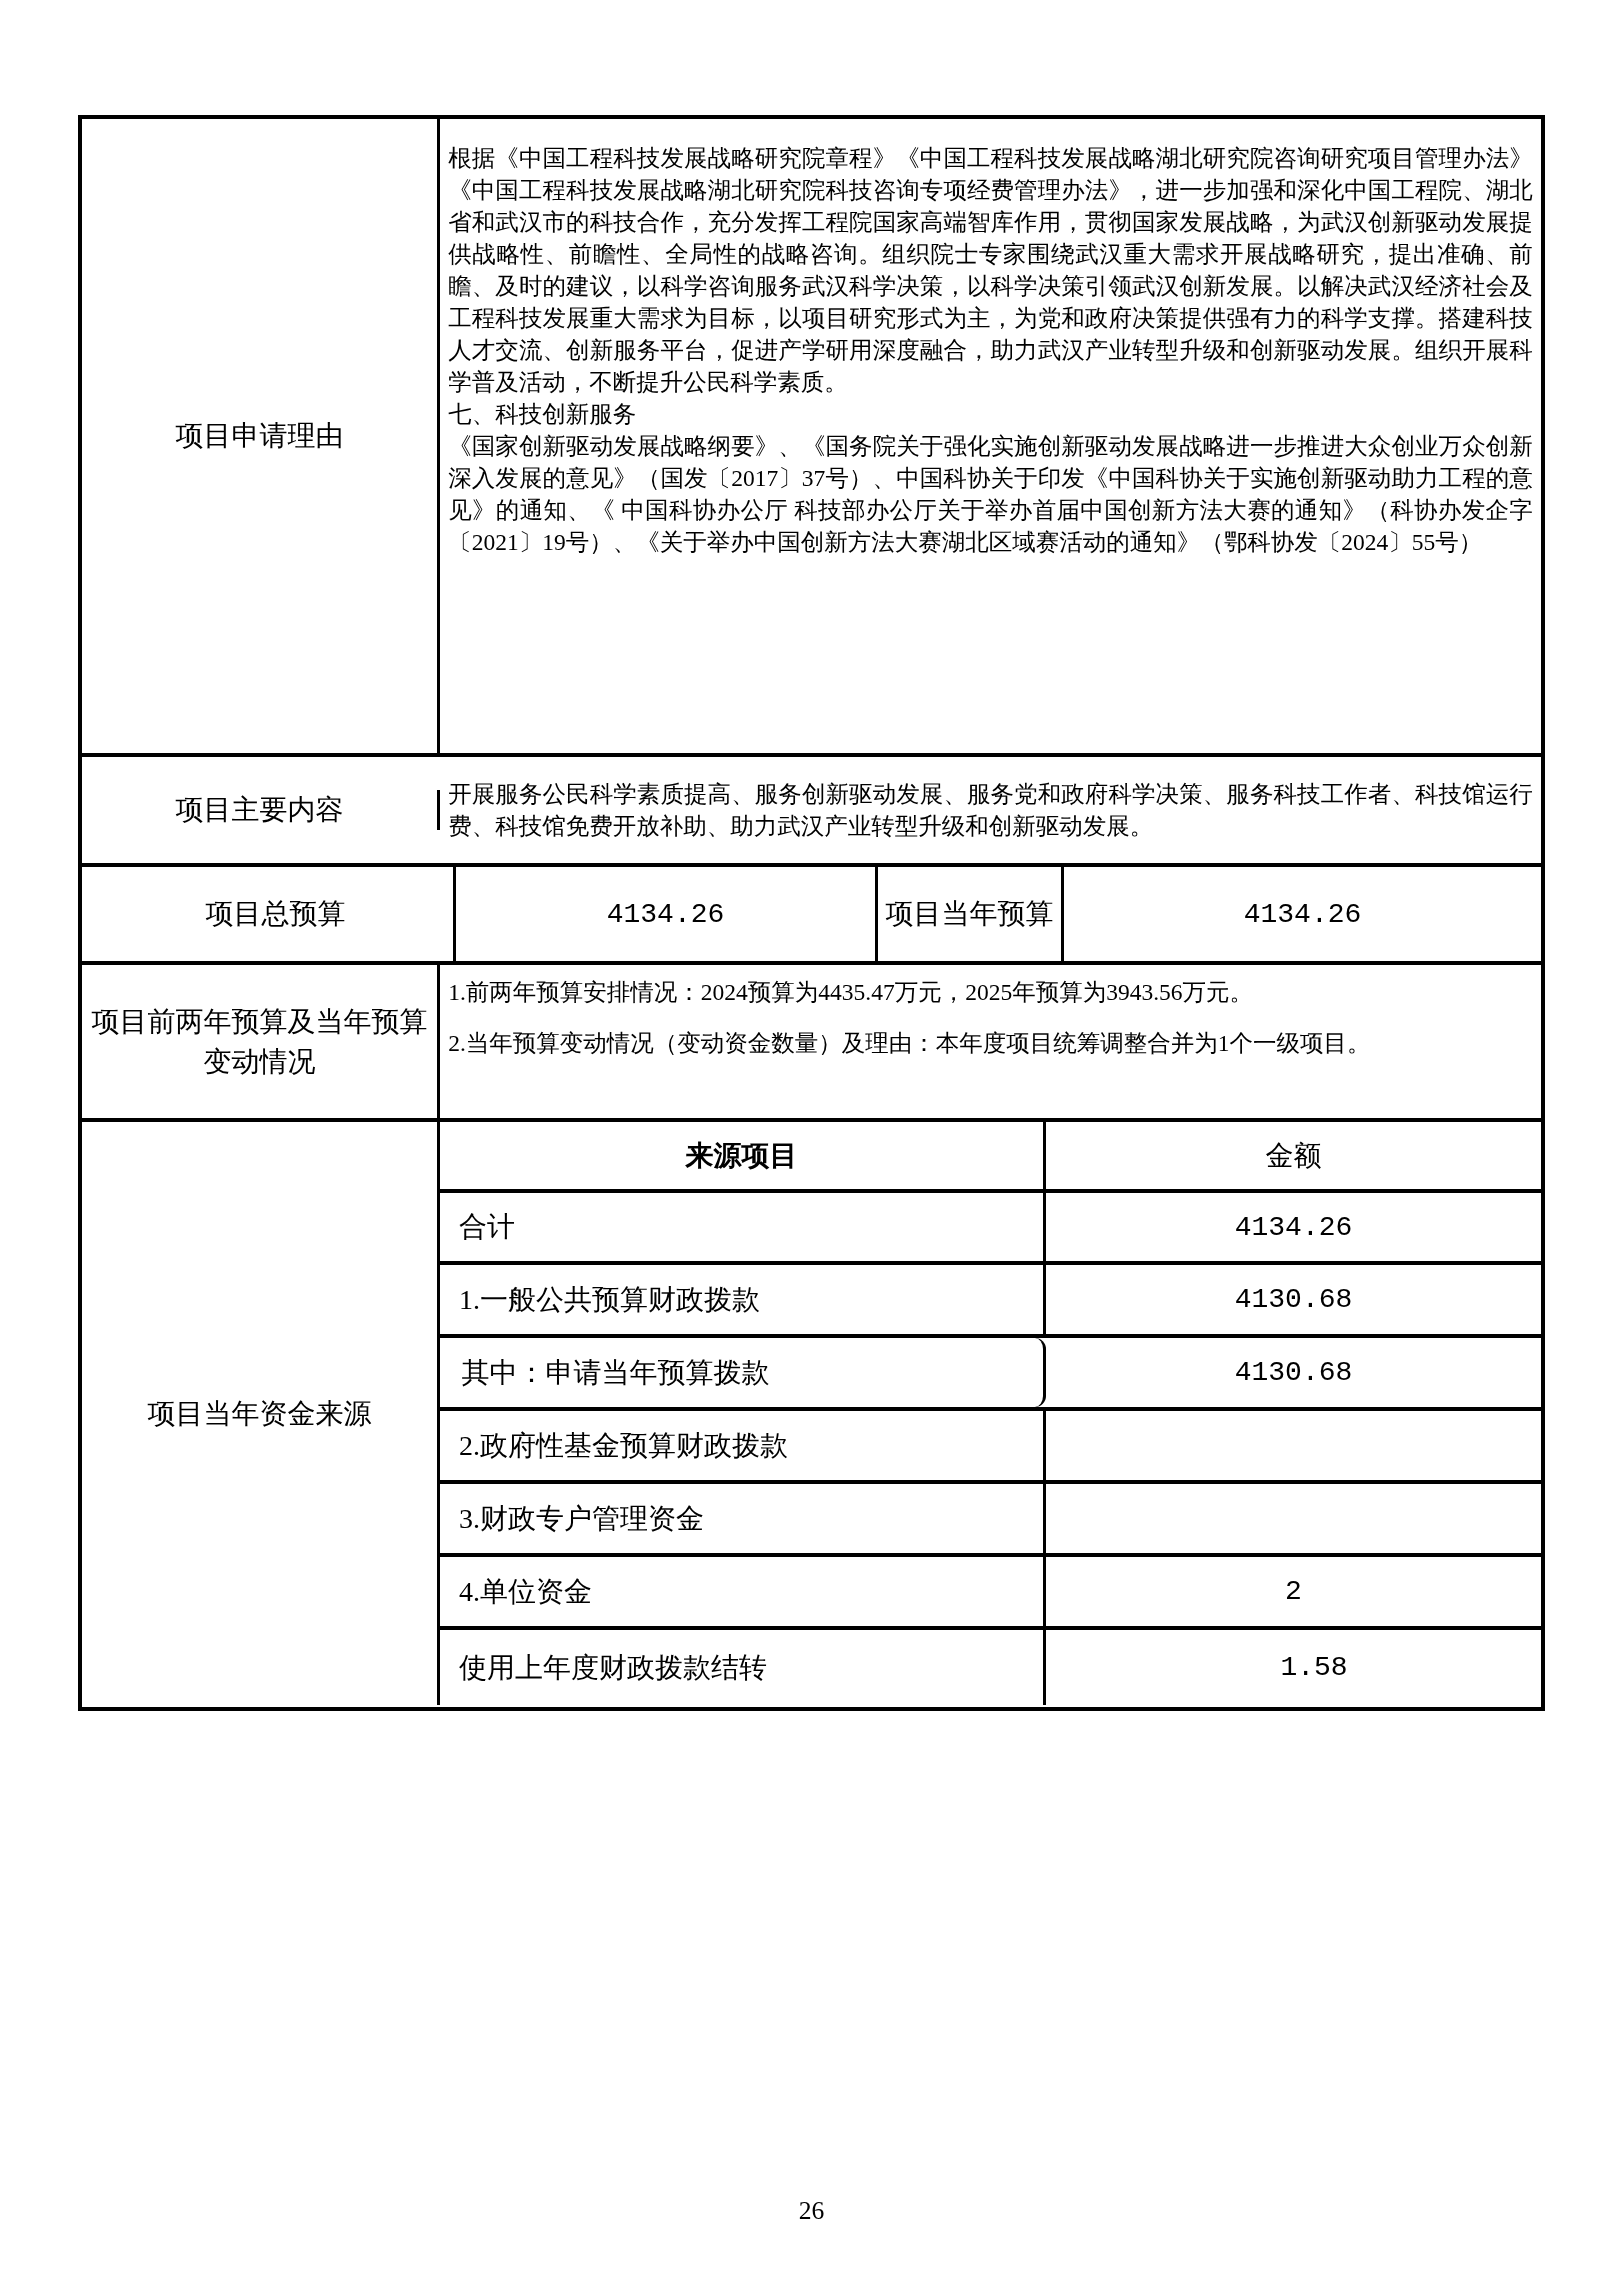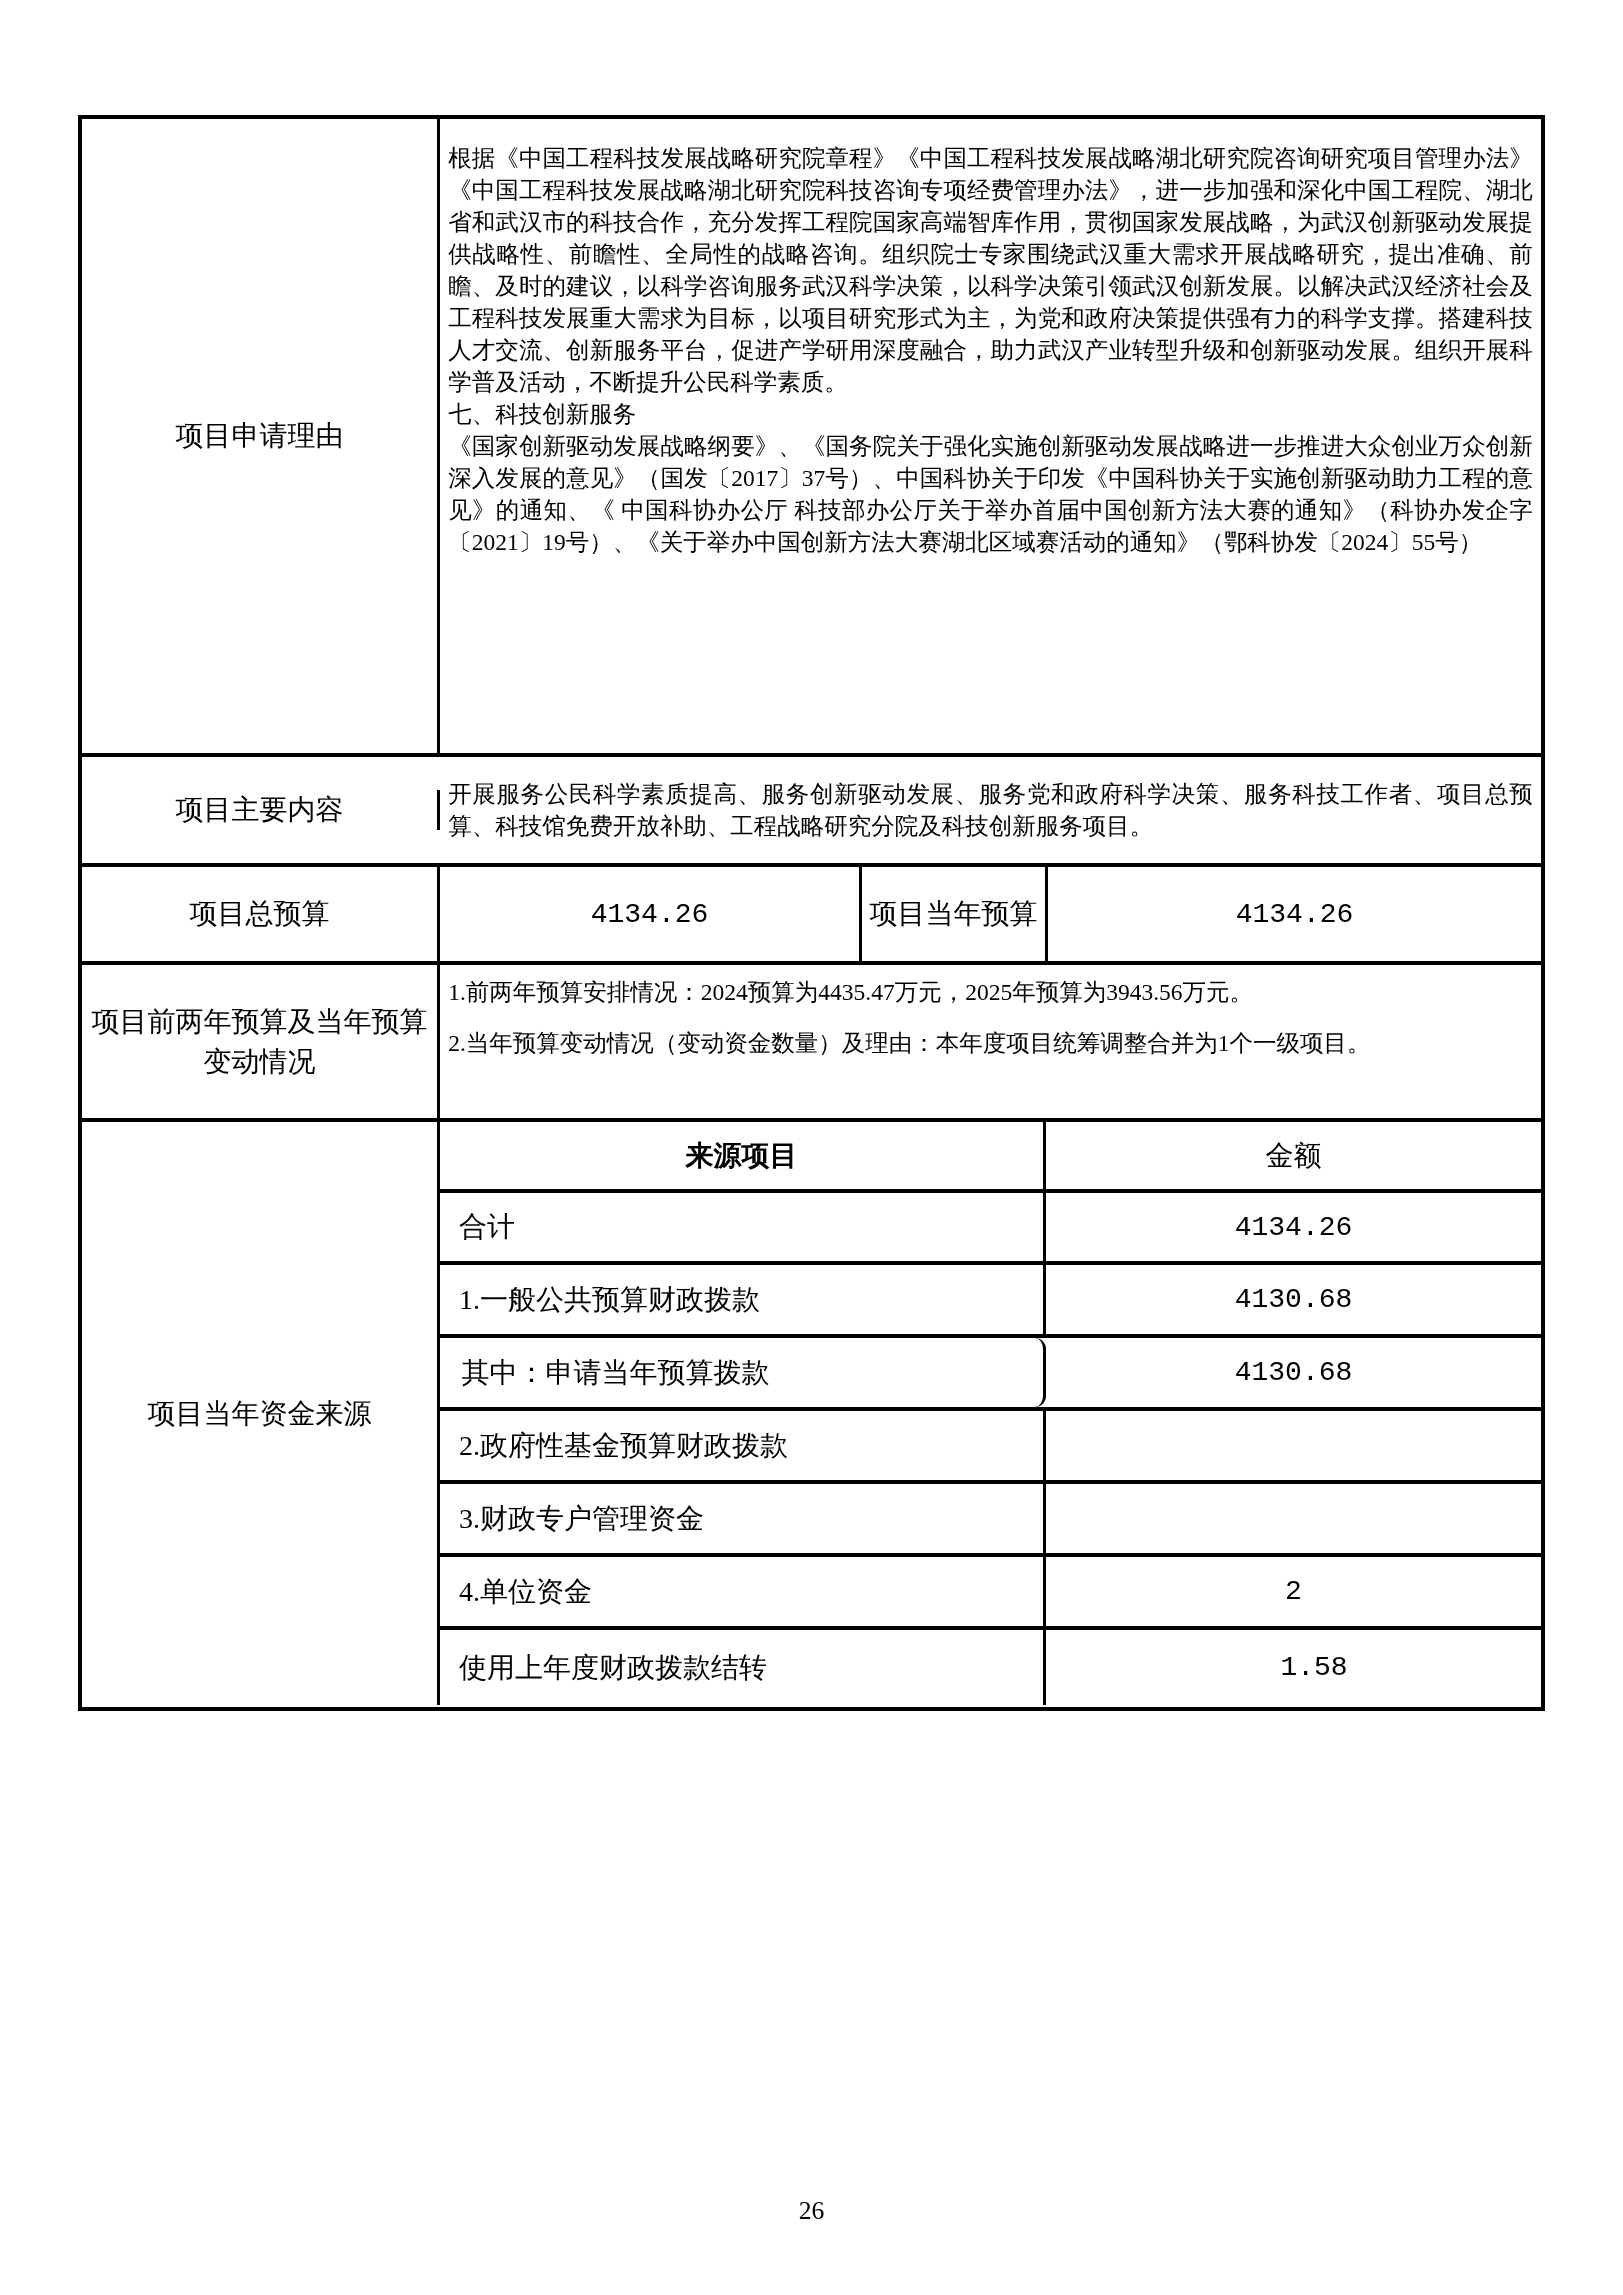--- a/index.html
+++ b/index.html
@@ -14,21 +14,21 @@
     position: absolute;
     left: 78px; top: 115px;
     width: 1467px; height: 1596px;
     border: 4.6px solid #000;
     background: #fff;
   }
   .trow { display: flex; width: 100%; border-bottom: 4.1px solid #000; }
   .trow.last { border-bottom: none; }
   .r1 { height: 638px; }
   .r2 { height: 110px; align-items: center; }
-  .r3 { height: 98px; }
+  .r3 { height: 98px; padding-left: 16px; }
   .r4 { height: 157px; }
   .r5 { height: 583px; }
 
   .label-cell {
     flex: none; width: 358px;
     border-right: 3.6px solid #000;
     display: flex; flex-direction: column;
     align-items: center; justify-content: center;
     text-align: center;
     font-size: 28px; line-height: 40px;
@@ -114,21 +114,21 @@
       </div>
     </div>
   </div>
 
   <div class="trow r2">
     <div class="label-cell">
       <span>项目主要内容</span>
     </div>
     <div class="content-cell">
       <div class="vcenter-block">
-        <p>开展服务公民科学素质提高、服务创新驱动发展、服务党和政府科学决策、服务科技工作者、项目总预算、科技馆免费开放补助、工程战略研究分院及科技创新服务项目。</p>
+        <p>开展服务公民科学素质提高、服务创新驱动发展、服务党和政府科学决策、服务科技工作者、科技馆运行费、科技馆免费开放补助、助力武汉产业转型升级和创新驱动发展。</p>
       </div>
     </div>
   </div>
 
   <div class="trow r3">
     <div class="label-cell">
       <span>项目总预算</span>
     </div>
     <div class="content-cell b-amount1 center-cell">
       <span class="num">4134.26</span>

